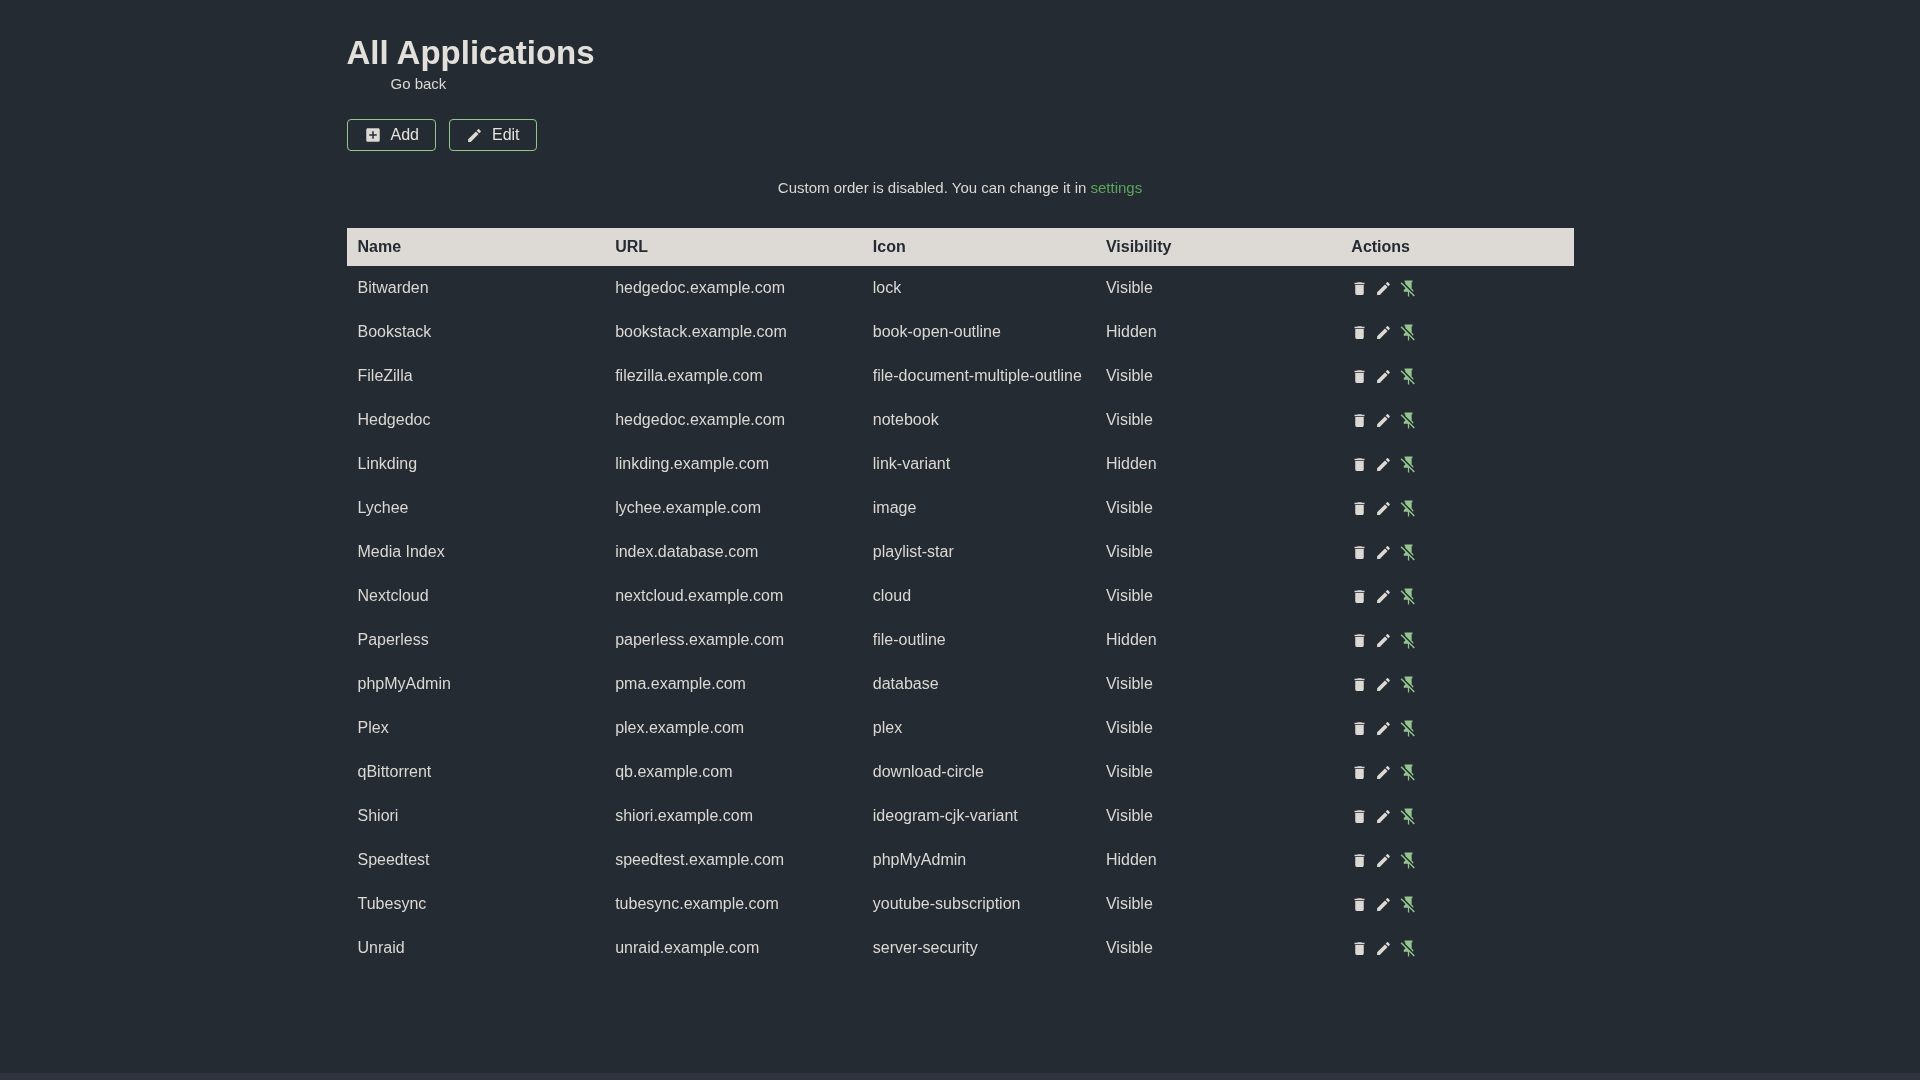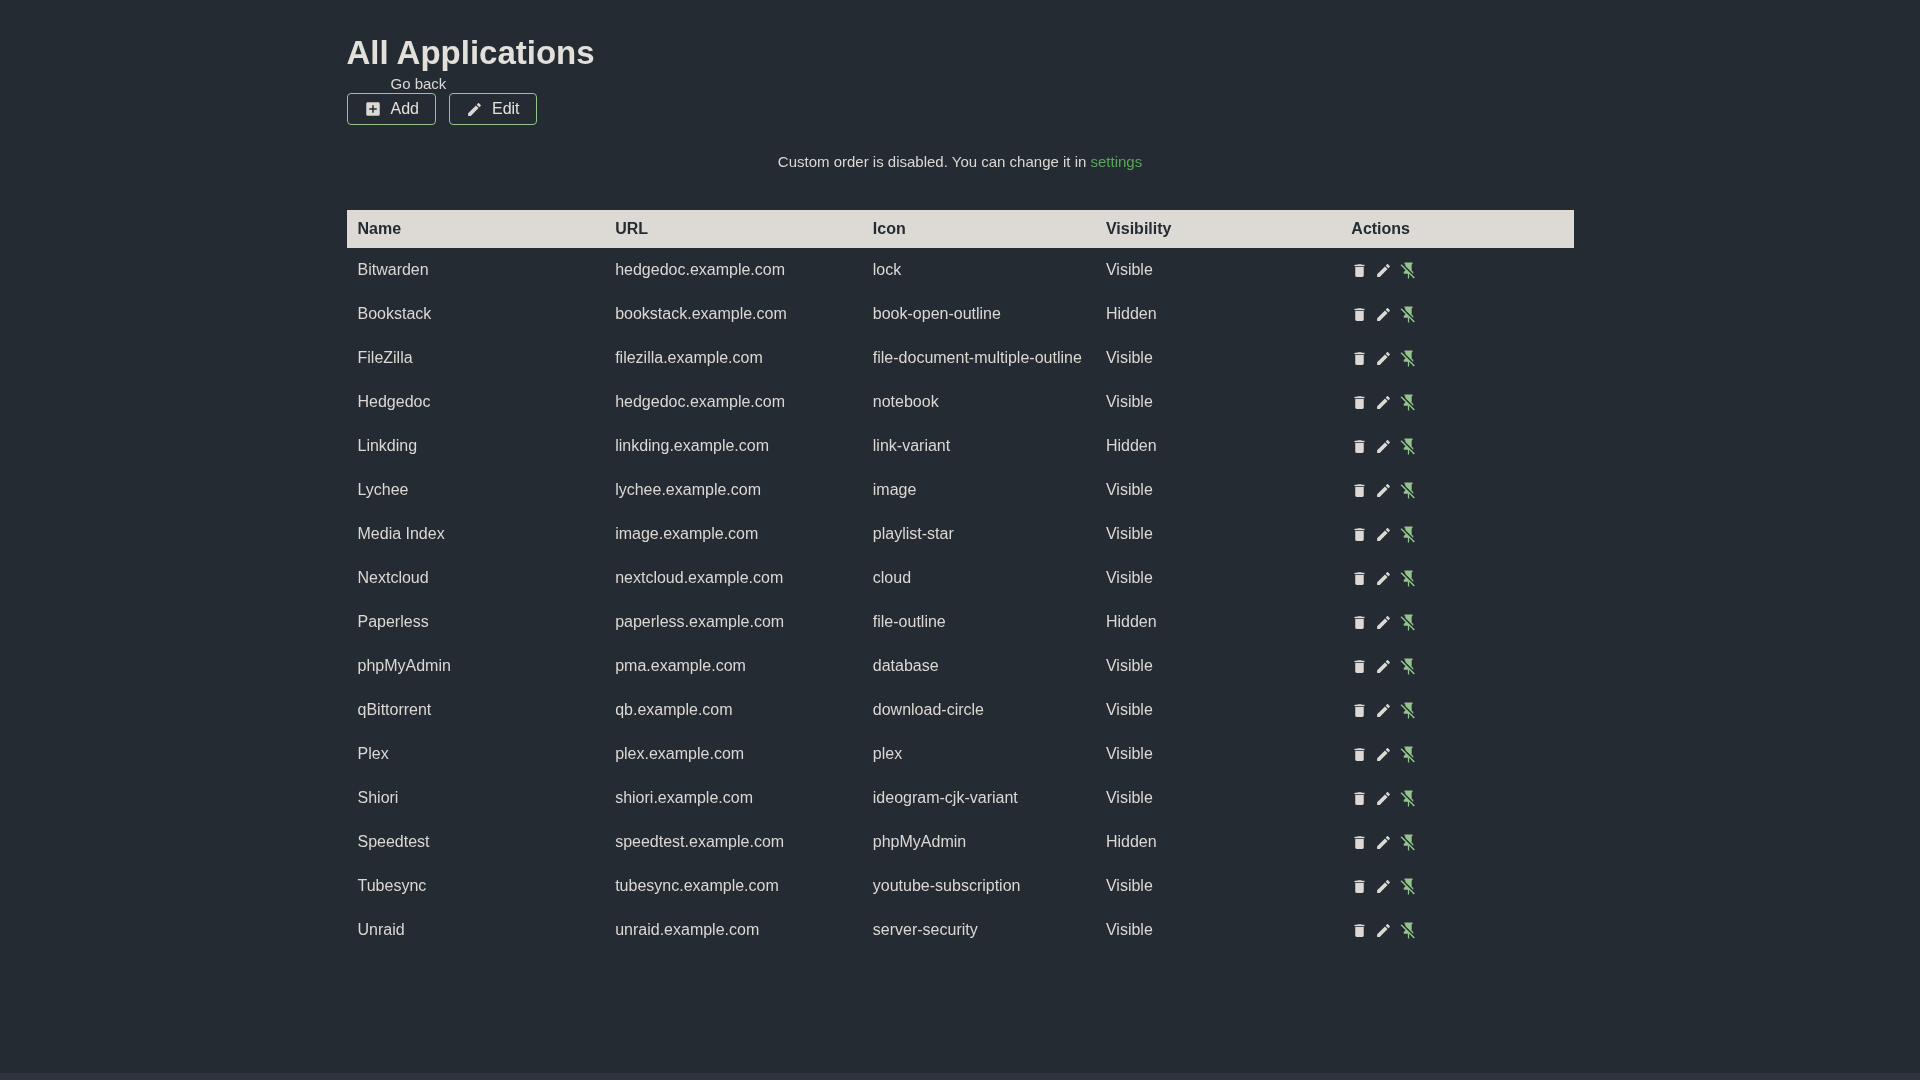--- a/index.html
+++ b/index.html
@@ -30,20 +30,21 @@
     font-size: 15px;
     margin-top: 4px;
     color: #dcd8d3;
     text-decoration: none;
     cursor: pointer;
     margin-left: 44px;
   }
   .button-row {
     display: flex;
     gap: 13px;
+    margin-top: 26px;
   }
   .btn {
     display: inline-flex;
     align-items: center;
     gap: 9px;
     background: transparent;
     border: 1px solid #94c58c;
     border-radius: 4px;
     color: #e6e3de;
     font-family: "Liberation Sans", sans-serif;
@@ -58,21 +59,21 @@
     text-align: center;
     font-size: 15px;
     color: #dcd8d3;
   }
   .notice a {
     color: #5ba65b;
     text-decoration: none;
     cursor: pointer;
   }
   table.apps {
-    margin-top: 40px;
+    margin-top: 32px;
     width: 1227px;
     border-collapse: collapse;
     table-layout: fixed;
   }
   table.apps col.c-name { width: 21%; }
   table.apps col.c-url { width: 21%; }
   table.apps col.c-icon { width: 19%; }
   table.apps col.c-vis { width: 20%; }
   table.apps col.c-act { width: 19%; }
   table.apps thead th {
@@ -306,21 +307,21 @@
           <svg viewBox="0 0 24 24" width="19" height="19" fill="#94c58c">
                   <path d="M2 5.27L3.28 4L20 20.72L18.73 22L12.8 16.07V22H11.2V16H6V14L8 12V11.27L2 5.27M16 12L18 14V16H17.82L8 6.18V4H7V2H17V4H16V12Z"></path>
                 </svg>
         </span>
       </div>
     </td>
   </tr>
 
   <tr>
     <td>Media Index</td>
-    <td>image.example.com</td>
+    <td>index.database.com</td>
     <td>playlist-star</td>
     <td>Visible</td>
     <td>
       <div class="actions-cell">
         <span class="action-icon">
           <svg viewBox="0 0 24 24" width="17" height="17" fill="#dcd8d3">
                   <path d="M19 4H15.5L14.5 3H9.5L8.5 4H5V6H19M6 19A2 2 0 0 0 8 21H16A2 2 0 0 0 18 19V7H6V19Z"></path>
                 </svg>
         </span>
         <span class="action-icon">
@@ -409,49 +410,49 @@
         <span class="action-icon">
           <svg viewBox="0 0 24 24" width="19" height="19" fill="#94c58c">
                   <path d="M2 5.27L3.28 4L20 20.72L18.73 22L12.8 16.07V22H11.2V16H6V14L8 12V11.27L2 5.27M16 12L18 14V16H17.82L8 6.18V4H7V2H17V4H16V12Z"></path>
                 </svg>
         </span>
       </div>
     </td>
   </tr>
 
   <tr>
+    <td>Plex</td>
+    <td>plex.example.com</td>
+    <td>plex</td>
+    <td>Visible</td>
+    <td>
+      <div class="actions-cell">
+        <span class="action-icon">
+          <svg viewBox="0 0 24 24" width="17" height="17" fill="#dcd8d3">
+                  <path d="M19 4H15.5L14.5 3H9.5L8.5 4H5V6H19M6 19A2 2 0 0 0 8 21H16A2 2 0 0 0 18 19V7H6V19Z"></path>
+                </svg>
+        </span>
+        <span class="action-icon">
+          <svg viewBox="0 0 24 24" width="17" height="17" fill="#dcd8d3">
+                  <path d="M20.71 7.04C21.1 6.65 21.1 6 20.71 5.63L18.37 3.29C18 2.9 17.35 2.9 16.96 3.29L15.12 5.12L18.87 8.87M3 17.25V21H6.75L17.81 9.93L14.06 6.18L3 17.25Z"></path>
+                </svg>
+        </span>
+        <span class="action-icon">
+          <svg viewBox="0 0 24 24" width="19" height="19" fill="#94c58c">
+                  <path d="M2 5.27L3.28 4L20 20.72L18.73 22L12.8 16.07V22H11.2V16H6V14L8 12V11.27L2 5.27M16 12L18 14V16H17.82L8 6.18V4H7V2H17V4H16V12Z"></path>
+                </svg>
+        </span>
+      </div>
+    </td>
+  </tr>
+
+  <tr>
     <td>qBittorrent</td>
     <td>qb.example.com</td>
     <td>download-circle</td>
-    <td>Visible</td>
-    <td>
-      <div class="actions-cell">
-        <span class="action-icon">
-          <svg viewBox="0 0 24 24" width="17" height="17" fill="#dcd8d3">
-                  <path d="M19 4H15.5L14.5 3H9.5L8.5 4H5V6H19M6 19A2 2 0 0 0 8 21H16A2 2 0 0 0 18 19V7H6V19Z"></path>
-                </svg>
-        </span>
-        <span class="action-icon">
-          <svg viewBox="0 0 24 24" width="17" height="17" fill="#dcd8d3">
-                  <path d="M20.71 7.04C21.1 6.65 21.1 6 20.71 5.63L18.37 3.29C18 2.9 17.35 2.9 16.96 3.29L15.12 5.12L18.87 8.87M3 17.25V21H6.75L17.81 9.93L14.06 6.18L3 17.25Z"></path>
-                </svg>
-        </span>
-        <span class="action-icon">
-          <svg viewBox="0 0 24 24" width="19" height="19" fill="#94c58c">
-                  <path d="M2 5.27L3.28 4L20 20.72L18.73 22L12.8 16.07V22H11.2V16H6V14L8 12V11.27L2 5.27M16 12L18 14V16H17.82L8 6.18V4H7V2H17V4H16V12Z"></path>
-                </svg>
-        </span>
-      </div>
-    </td>
-  </tr>
-
-  <tr>
-    <td>Plex</td>
-    <td>plex.example.com</td>
-    <td>plex</td>
     <td>Visible</td>
     <td>
       <div class="actions-cell">
         <span class="action-icon">
           <svg viewBox="0 0 24 24" width="17" height="17" fill="#dcd8d3">
                   <path d="M19 4H15.5L14.5 3H9.5L8.5 4H5V6H19M6 19A2 2 0 0 0 8 21H16A2 2 0 0 0 18 19V7H6V19Z"></path>
                 </svg>
         </span>
         <span class="action-icon">
           <svg viewBox="0 0 24 24" width="17" height="17" fill="#dcd8d3">

